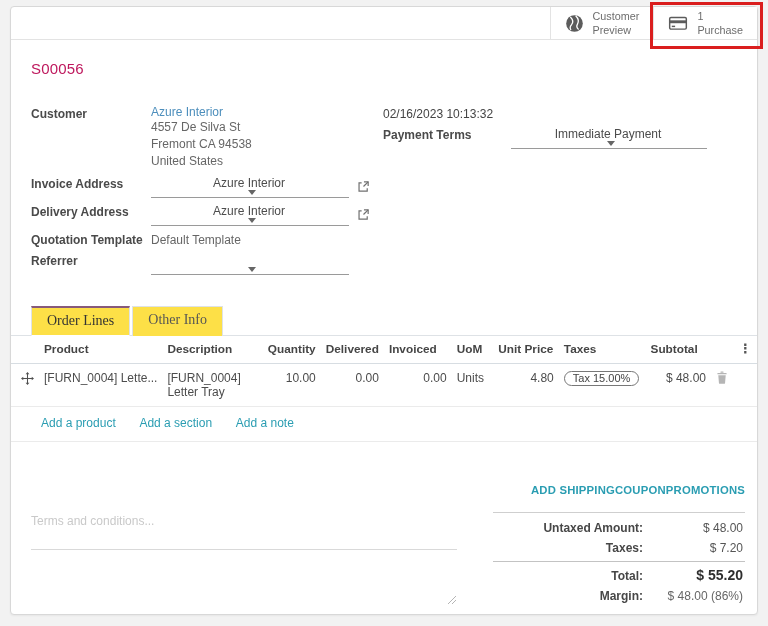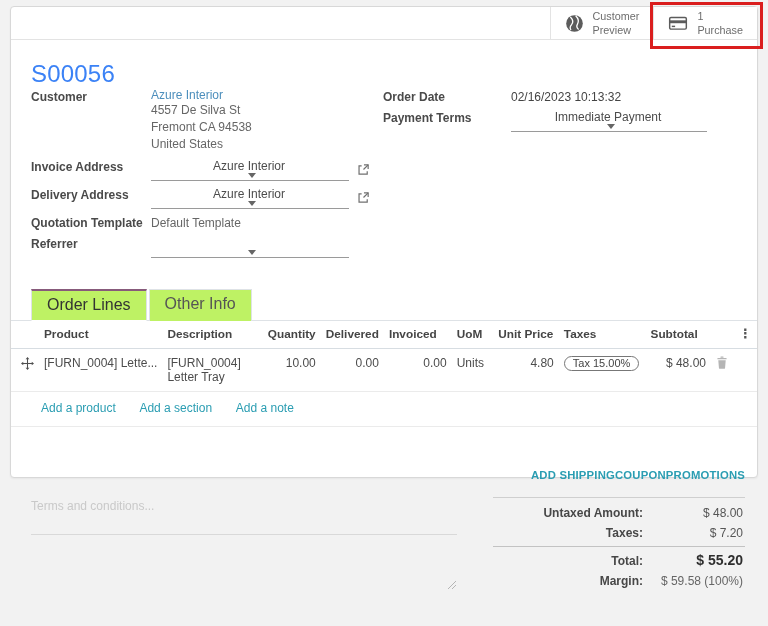--- a/index.html
+++ b/index.html
@@ -1,55 +1,55 @@
 <!DOCTYPE html>
 <html style="--link-blue: #4c8ebc; --action-teal: #2a9db2; --tab-accent: #875a7b; --annotation-red: #da1e1e;"><head>
 <meta charset="utf-8">
 <style>
   * { box-sizing: border-box; margin: 0; padding: 0; }
   html,body { width:768px; height:626px; overflow:hidden;
     font-family:"Liberation Sans","DejaVu Sans",sans-serif;
     background:#f2f2f2; font-size:12px; color:#4c4c4c; }
-  .card { position:relative; margin:6px 10px 0 10px; height:472px;
+  .card { position:relative; margin:6px 10px 0 10px; height:609px;
     background:#fff; border:1px solid #d8d8d8; border-radius:4px;
     box-shadow:0 1px 2px rgba(0,0,0,.05); }
   
   .btnbox { display:flex; justify-content:flex-end; height:33px;
     border-bottom:1px solid #e3e3e3; }
   .statbtn { display:flex; align-items:center; gap:9px; padding:0 14px;
     border-left:1px solid #e3e3e3; background:#fff; cursor:pointer; position:relative; }
   .statbtn .txt { font-size:10.8px; line-height:1.3; color:#6d6d6d; }
   .annot { position:absolute; top:-5px; bottom:-10px; left:-4px; right:-6px;
     border:3px solid var(--annotation-red,#da1e1e); pointer-events:none; z-index:6; }
   
   .sheet { padding:0 20px; }
-  h1.title { font-size:24px; font-weight:500; color:#3b82f6;
-    padding:20px 0 0 0; letter-spacing:.2px; }
+  h1.title { font-size:15px; font-weight:500; color:#be185d;
+    padding:20px 0 0 0; margin-bottom:28px; letter-spacing:.2px; }
   .cols { display:flex; }
   .colL { width:352px; flex:none; }
   .colR { flex:1; }
   .frow { display:flex; margin-bottom:5px; align-items:flex-start; }
   .flabel { width:120px; flex:none; font-weight:700; color:#4a4a4a; padding-top:2px; }
   .colR .flabel { width:128px; }
   .fval { color:#444; }
   .link { color:var(--link-blue,#4c8ebc); cursor:pointer; }
   .addr div { color:#666; line-height:1.42; }
   .m2mfield { display:flex; align-items:center; }
   .inputline { width:198px; border-bottom:1px solid #9a9a9a; display:flex;
     align-items:center; justify-content:space-between; padding:1px 2px 2px 0; cursor:pointer;flex-direction:column; }
   .colR .inputline { width:196px; }
   .caret { width:0; height:0; border-left:4px solid transparent;
     border-right:4px solid transparent; border-top:5px solid #666; margin-left:6px; }
   .extlink { margin-left:8px; cursor:pointer; display:inline-flex; }
   .rdonly { color:#666; padding-top:2px; }
   .dark { color:#444; padding-top:2px; }
   
   .tabbar { display:flex; border-bottom:1px solid #dee2e6; padding-left:20px; margin-top:26px; }
-  .tab { padding:5px 15px 6px; font-size:16px; color:#555; background:#bef264;
-    border:1px solid #dee2e6; border-bottom:none; margin-bottom:-1px; cursor:pointer; }
+  .tab { padding:5px 15px 6px; font-size:14px; color:#555; background:#fde047;
+    border:1px solid #dee2e6; border-bottom:none; margin-bottom:-1px; cursor:pointer;font-family:Liberation Serif, serif; }
   .tab.active { border-top:2px solid var(--tab-accent,#875a7b); color:#333;
     border-bottom:1px solid #fff; }
   .tab.inactive { margin-left:2px; }
   
   table.ol { width:100%; border-collapse:collapse; table-layout:auto; }
   table.ol th { font-weight:700; color:#454545; font-size:11.8px; text-align:left;
     padding:5px 5px 7px; border-bottom:1px solid #d7dde2; white-space:nowrap; }
   table.ol td { padding:7px 5px; vertical-align:top; border-bottom:1px solid #ebebeb;
     font-size:12px; color:#4c4c4c; }
   .num { text-align:right; }
@@ -184,21 +184,20 @@
           <div class="flabel">Referrer</div>
           <div class="inputline">
             <span>&nbsp;</span>
             <span class="caret"></span>
           </div>
         </div>
       </div>
 
       <div class="colR">
         <div class="frow">
-          <div class="flabel">Order Date</div>
           <div class="dark">02/16/2023 10:13:32</div>
         </div>
         <div class="frow">
           <div class="flabel">Payment Terms</div>
           <div class="inputline">
             <span>Immediate Payment</span>
             <span class="caret"></span>
           </div>
         </div>
       </div>
@@ -289,19 +288,19 @@
         <div class="trow">
           <span class="tlabel">Taxes:</span>
           <span class="tval">$ 7.20</span>
         </div>
         <div class="trow tsep grand">
           <span class="tlabel">Total:</span>
           <span class="tval">$ 55.20</span>
         </div>
         <div class="trow marg">
           <span class="tlabel">Margin:</span>
-          <span class="tval">$ 59.58 (100%)</span>
+          <span class="tval">$ 48.00 (86%)</span>
         </div>
       </div>
     </div>
   </div>
 
 </div>
 
 </body></html>

